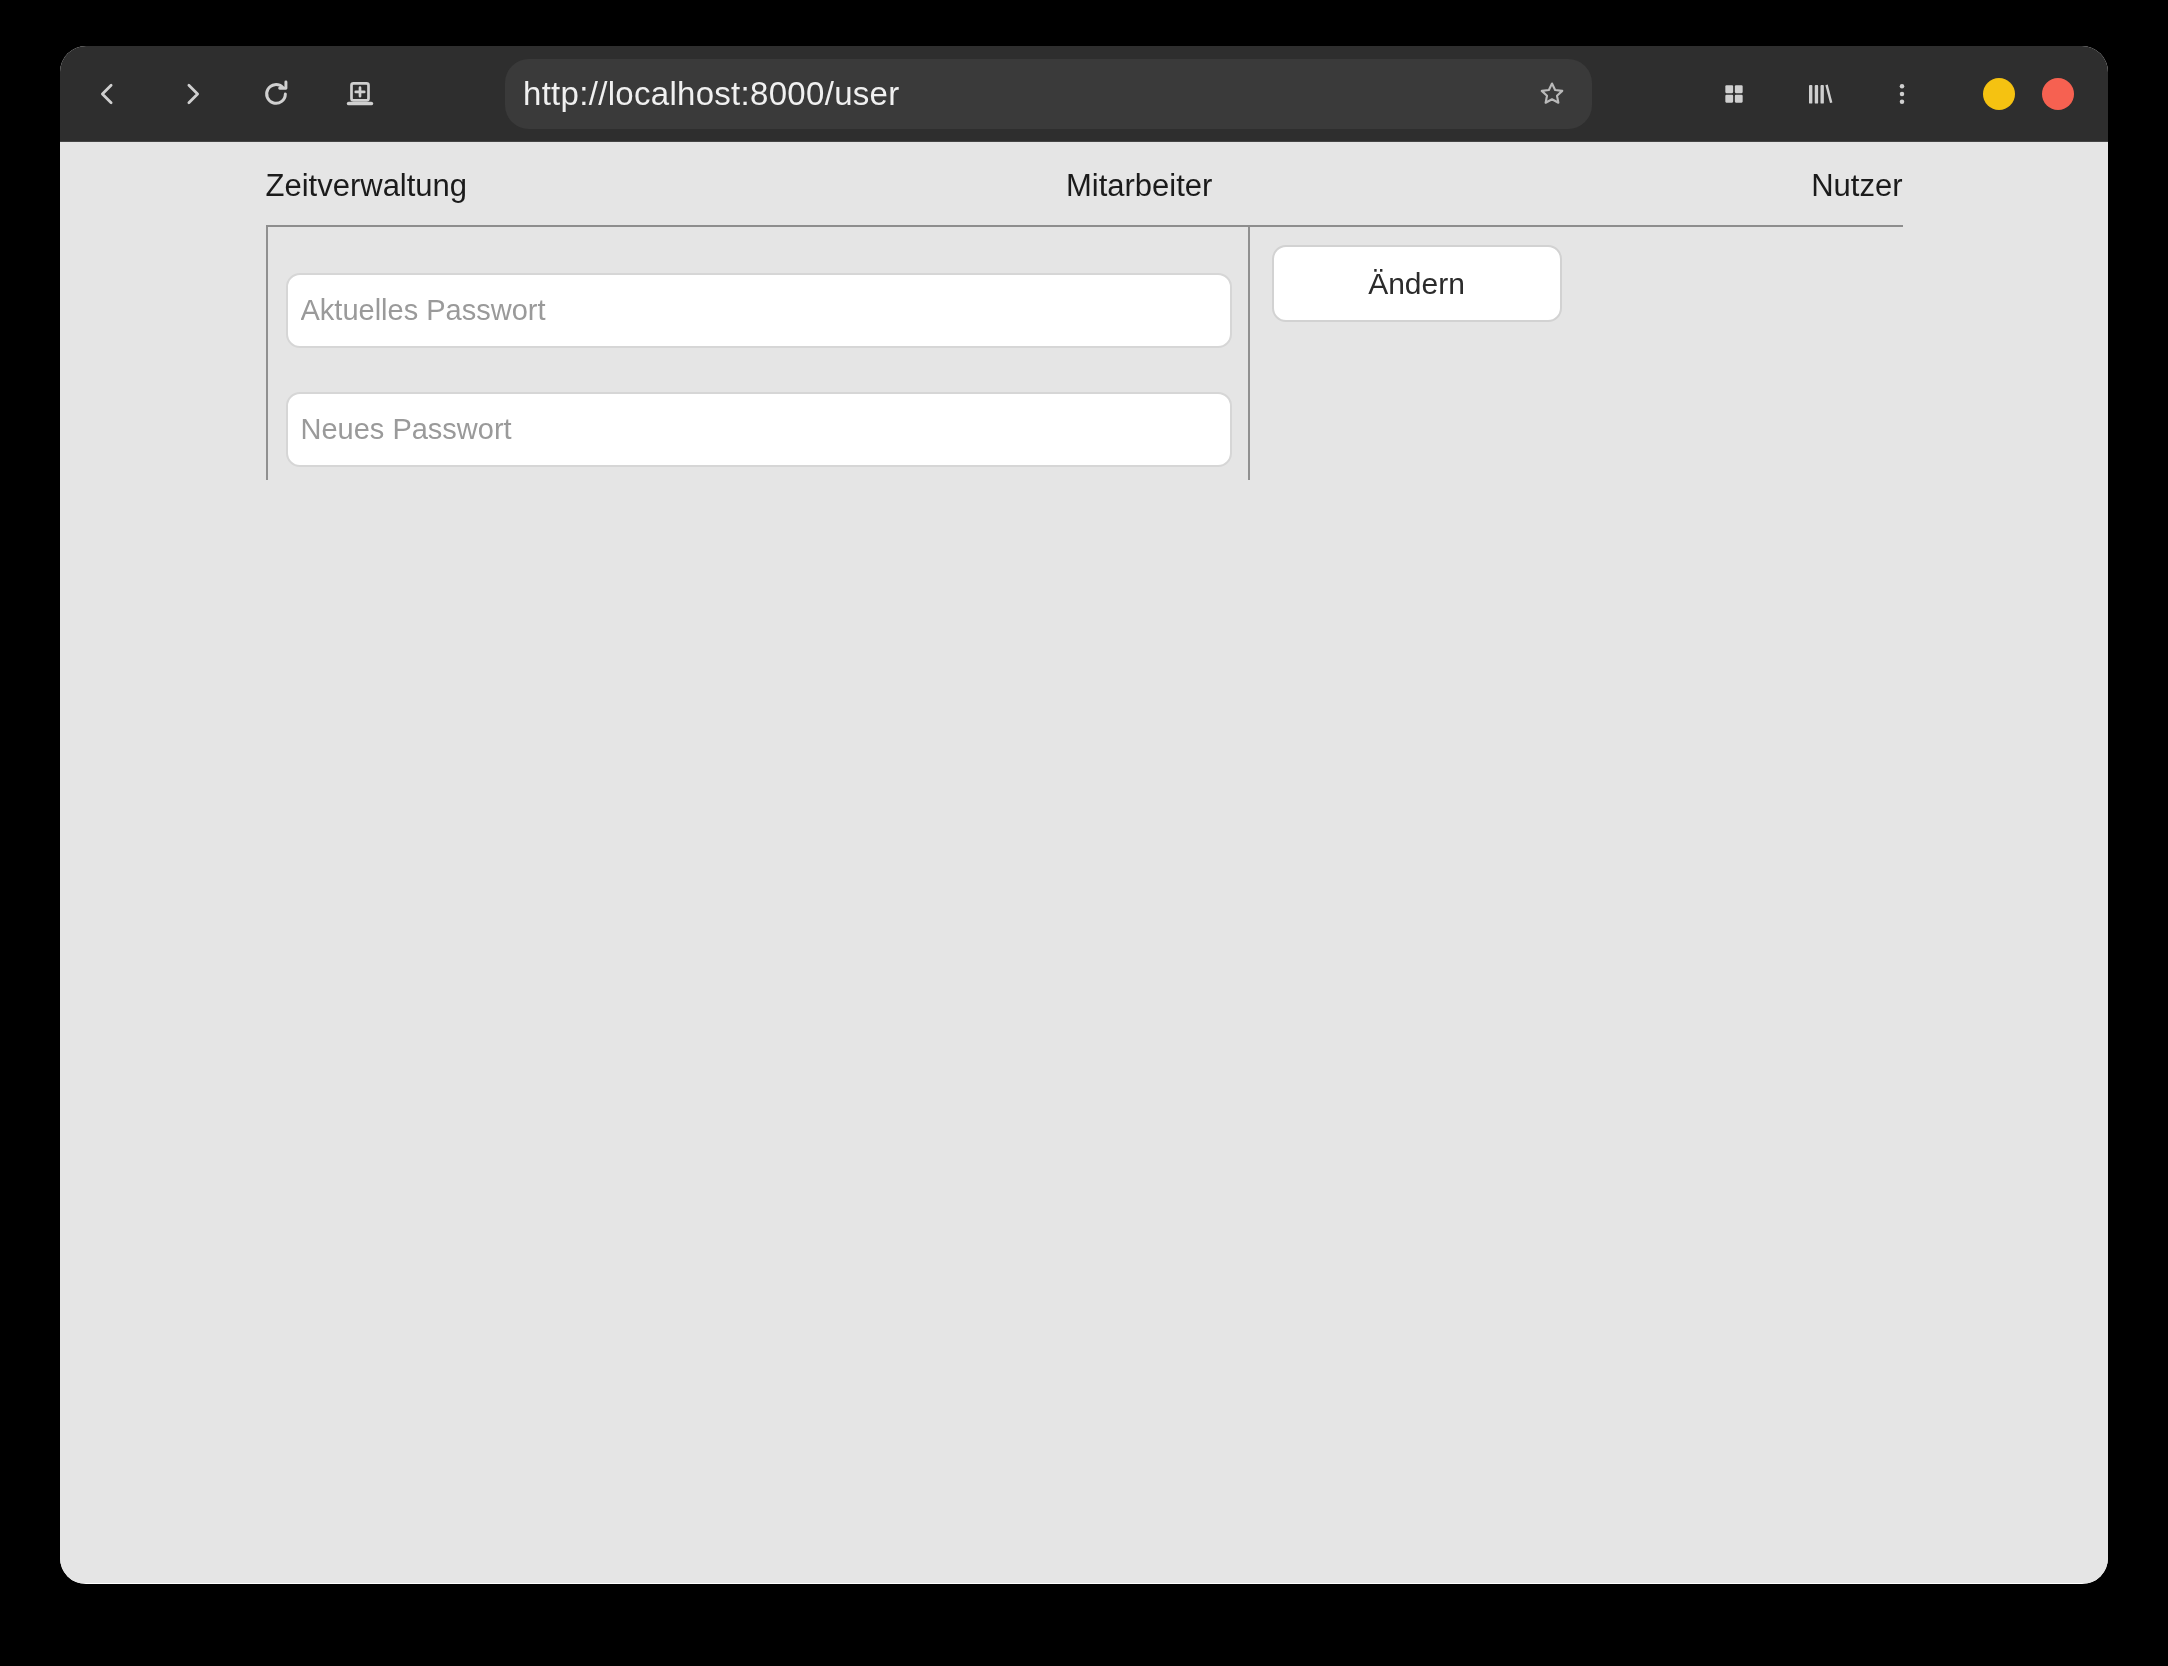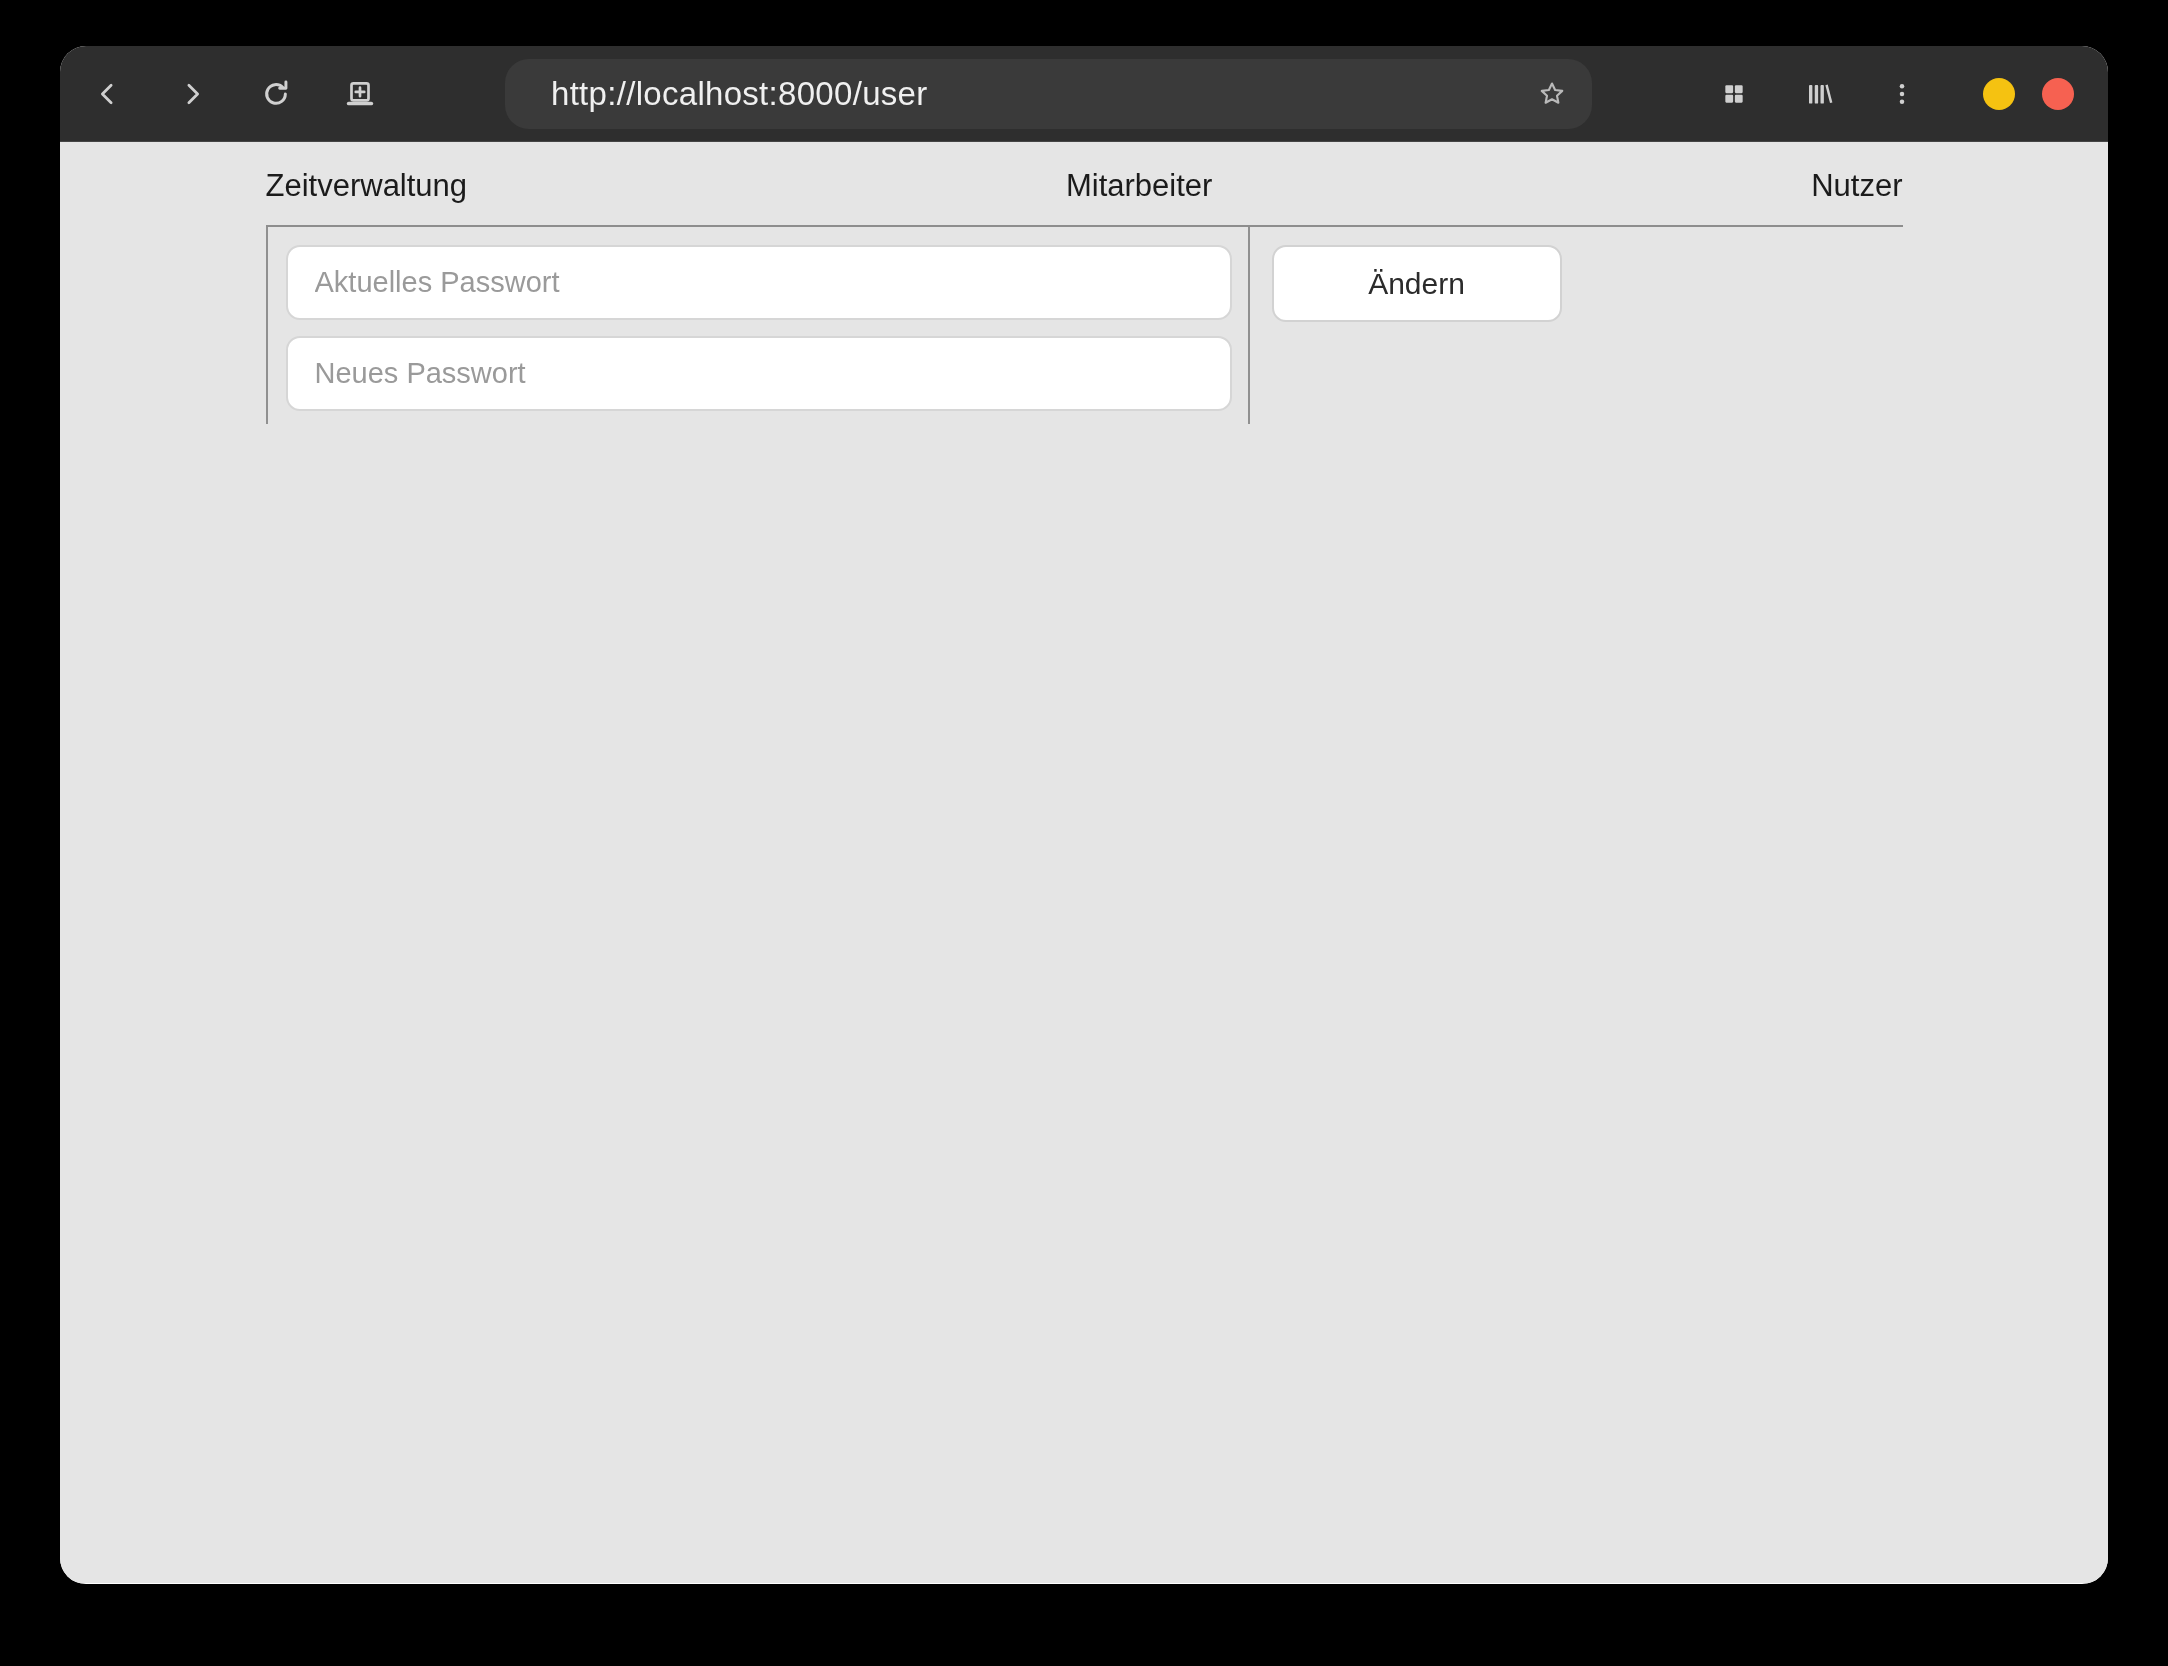--- a/index.html
+++ b/index.html
@@ -37,21 +37,21 @@
   .urlbar {
     position: absolute; left: 445px; top: 13px;
     width: 1087px; height: 70px;
     background: #3a3a3a; border-radius: 24px;
     display: flex; align-items: center;
     padding: 0 18px 0 18px;
   }
   .urlbar .url-text {
     flex: 1;
     color: #f0f0f0; font-size: 33px; letter-spacing: 0.3px;
-    white-space: nowrap; overflow: hidden; margin-left: 28px;
+    white-space: nowrap; overflow: hidden;
   }
   .urlbar .star { width: 44px; height: 44px; display:flex; align-items:center; justify-content:center; cursor:pointer; }
   .tb-grid    { left: 1652px; }
   .tb-library { left: 1737px; }
   .tb-menu    { left: 1820px; }
   .win-circle {
     position: absolute; top: 50%; transform: translateY(-50%);
     width: 32px; height: 32px; border-radius: 50%; cursor: pointer;
   }
   .win-min { left: 1923px; }
@@ -79,24 +79,25 @@
   .col-mid {
     width: 984px;
     border-left: 2px solid #909090; border-right: 2px solid #909090;
     padding: 18px 16px 13px 18px;
     display: flex; flex-direction: column; gap: 16px;
   }
   .pw-input {
     width: 100%; height: 75px;
     border: 2px solid #d6d6d6; border-radius: 14px;
     background: #fff;
-    padding: 0 24px 0 27px;
+    padding: 0 24px 0 13px;
     font-family: "Liberation Sans", sans-serif;
     font-size: 29px; color: #333;
     outline: none;
+    margin-top: 28px;
   }
   .pw-input::placeholder { color: #9a9a9a; opacity: 1; }
   .col-right { width: 327px; padding: 18px 15px 0 22px; }
   .submit-btn {
     width: 100%; height: 77px;
     border: 2px solid #d2d2d2; border-radius: 14px;
     background: #fff; cursor: pointer;
     font-family: "Liberation Sans", sans-serif;
     font-size: 30px; color: #2b2b2b;
   }

